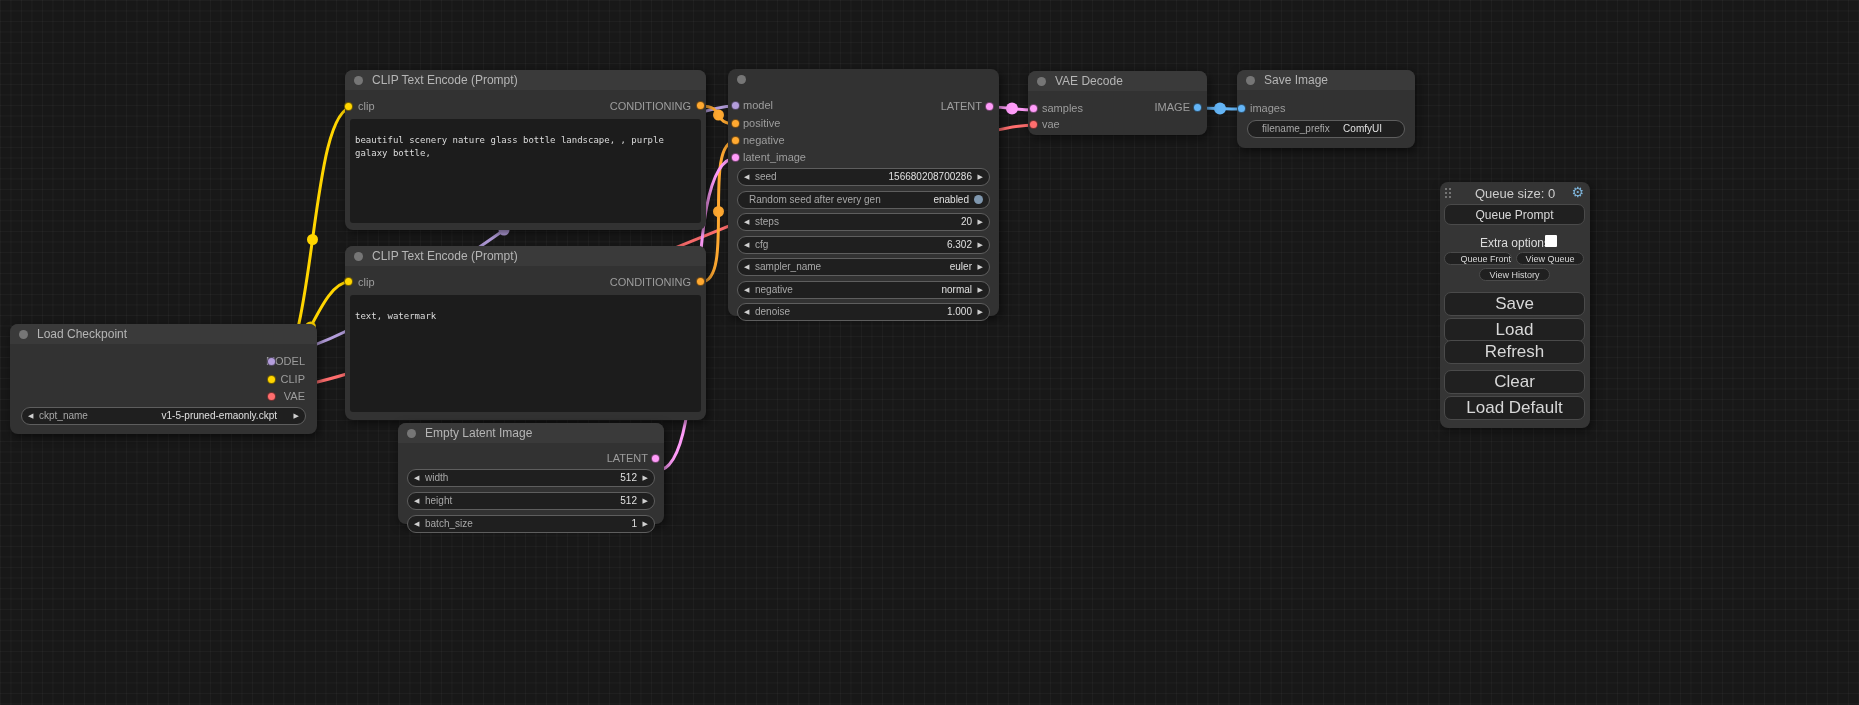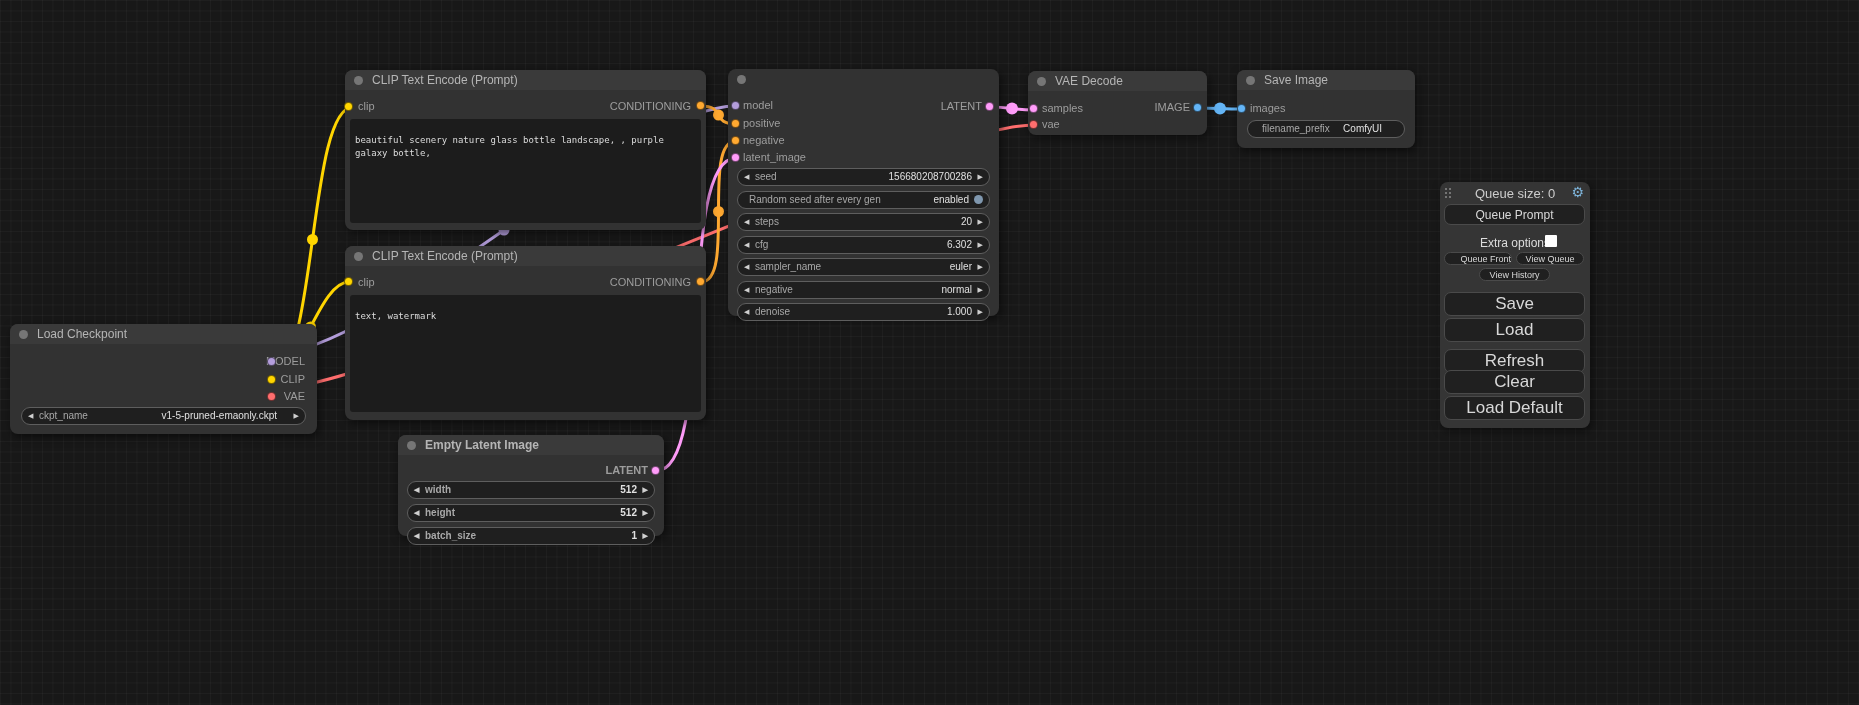--- a/index.html
+++ b/index.html
@@ -183,21 +183,21 @@
     <div class="ntitle">Save Image</div>
     <div class="ndot"></div>
     <div class="slot-l" style="left:13px;top:32px;">images</div>
     <div class="port" style="left:0px;top:34px;background:#64B5F6;"></div>
     <div class="pill" style="position:absolute;left:10px;right:10px;top:50px;">
       <span class="plabel" style="left:14px;">filename_prefix</span>
       <span class="pvalue" style="right:22px;">ComfyUI</span>
     </div>
   </div>
 
-  <div class="node" style="left:398px;top:435px;width:266px;height:101px;font-weight:bold;">
+  <div class="node" style="left:398px;top:423px;width:266px;height:101px;">
     <div class="ntitle">Empty Latent Image</div>
     <div class="ndot"></div>
     <div class="slot-r" style="top:29px;right:16px;">LATENT</div>
     <div class="port" style="left:253px;top:31px;background:#FF9CF9;"></div>
     <div class="wgroup" style="top:46px;">
       <div class="pill" style="">
         <span class="parrow pl">◀</span>
         <span class="plabel">width</span>
         <span class="pvalue">512</span>
         <span class="parrow pr">▶</span>
@@ -229,18 +229,18 @@
     <div class="qsize">Queue size: 0</div>
     <div class="gear">⚙</div>
     <div class="mbtn big" style="top:22px;height:21px;font-size:12px;line-height:20px;">Queue Prompt</div>
     <div class="extra">Extra options</div>
     <div class="checkbox"></div>
     <div class="mbtn small" style="top:70px;left:4px;right:78px;text-align:right;">Queue Front</div>
     <div class="mbtn small" style="top:70px;left:76px;right:6px;">View Queue</div>
     <div class="mbtn small" style="top:86px;left:39px;right:40px;">View History</div>
     <div class="mbtn big" style="top:110px;">Save</div>
     <div class="mbtn big" style="top:136px;">Load</div>
-    <div class="mbtn big" style="top:167px;">Refresh</div>
+    <div class="mbtn big" style="top:158px;">Refresh</div>
     <div class="mbtn big" style="top:188px;">Clear</div>
     <div class="mbtn big" style="top:214px;">Load Default</div>
   </div>
 
 </div>
 
 </body></html>

